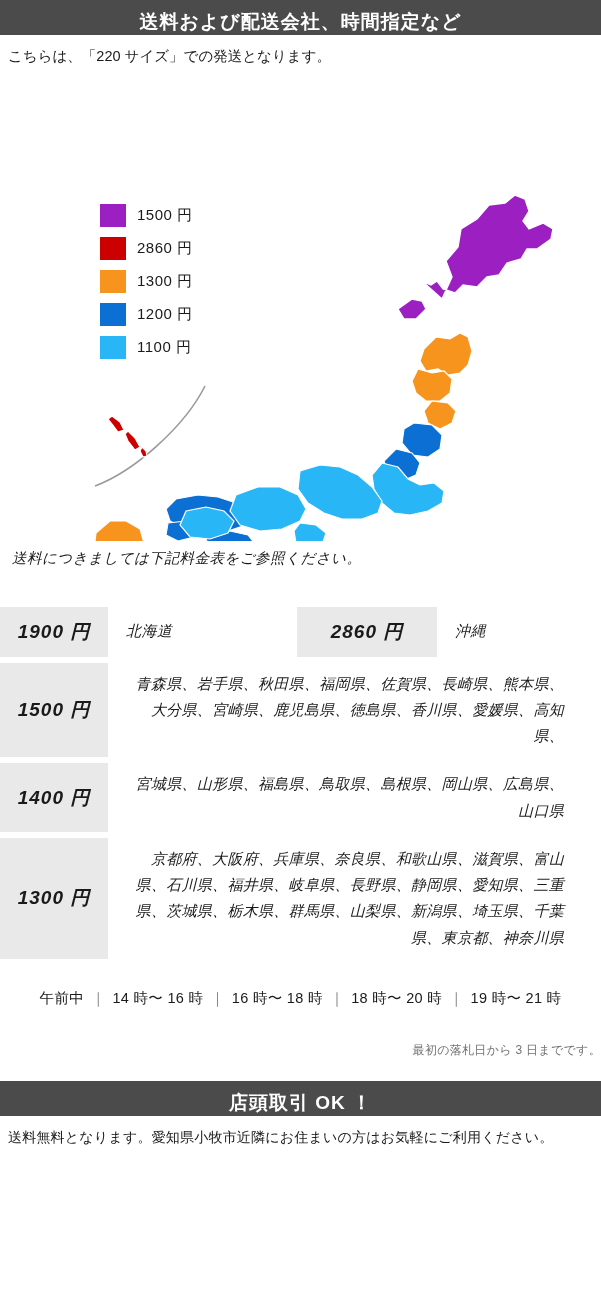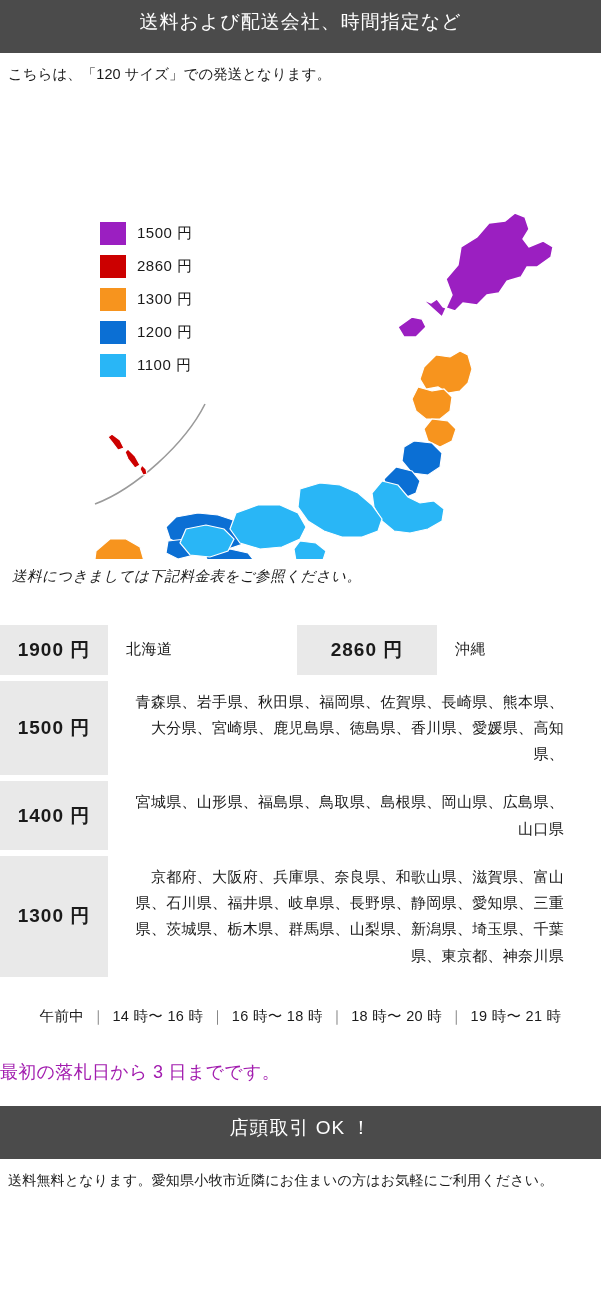--- a/index.html
+++ b/index.html
@@ -14,24 +14,24 @@
     color: #1a1a1a;
     -webkit-font-smoothing: antialiased;
   }
   .page { width: 601px; position: relative; }
 
   
   .bar-dark {
     background: #4b4b4b;
     color: #ffffff;
     text-align: center;
-    font-weight: normal;
+    font-weight: bold;
     font-size: 19px;
     letter-spacing: 1px;
-    padding: 9px 0 18px;
+    padding: 9px 0 0;
   }
   .bar-grey {
     background: #e9e9e9;
     color: #1a1a1a;
     text-align: center;
     font-weight: bold;
     font-size: 19px;
     letter-spacing: 1px;
     padding: 9px 0 10px;
   }
@@ -78,20 +78,21 @@
     letter-spacing: .5px;
   }
   .map-svg { position: absolute; left: 0; top: 0; }
 
   
   .fee-table {
     width: 576px;
     border-collapse: separate;
     border-spacing: 0 6px;
     margin: 6px 0 0 0;
+    font-style: italic;
   }
   .fee-table td {
     vertical-align: middle;
   }
   td.fee-price {
     width: 108px;
     background: #e9e9e9;
     text-align: center;
     font-size: 19px;
     font-weight: bold;
@@ -139,23 +140,23 @@
     letter-spacing: .3px;
   }
   .timeslot { padding: 0 6px; white-space: nowrap; }
   .timeslot-sep {
     color: #777;
     padding: 0 1px;
   }
 
   
   .red-note {
-    text-align: left;
-    color: #a21caf;
-    font-size: 18px;
+    text-align: right;
+    color: #737373;
+    font-size: 12px;
     padding: 10px 0 12px;
     letter-spacing: .3px;
   }
 
   
   .bottom-note {
     padding: 11px 8px 14px 8px;
     font-size: 14px;
     letter-spacing: .2px;
     line-height: 1.5;
@@ -164,21 +165,21 @@
   .spacer-10 { height: 10px; }
 </style>
 </head>
 <body>
 
 <div class="page">
 
   <div class="bar-dark">送料および配送会社、時間指定など</div>
 
   <div class="intro">
-    <div>こちらは、「120 サイズ」での発送となります。</div>
+    <div>こちらは、「220 サイズ」での発送となります。</div>
   </div>
 
   <div class="map-wrap">
 
     <div class="legend">
       <div class="legend-row">
         <span class="legend-swatch" style="background:#9b1fc1"></span>
         <span class="legend-label">1500 円</span>
       </div>
       <div class="legend-row">

